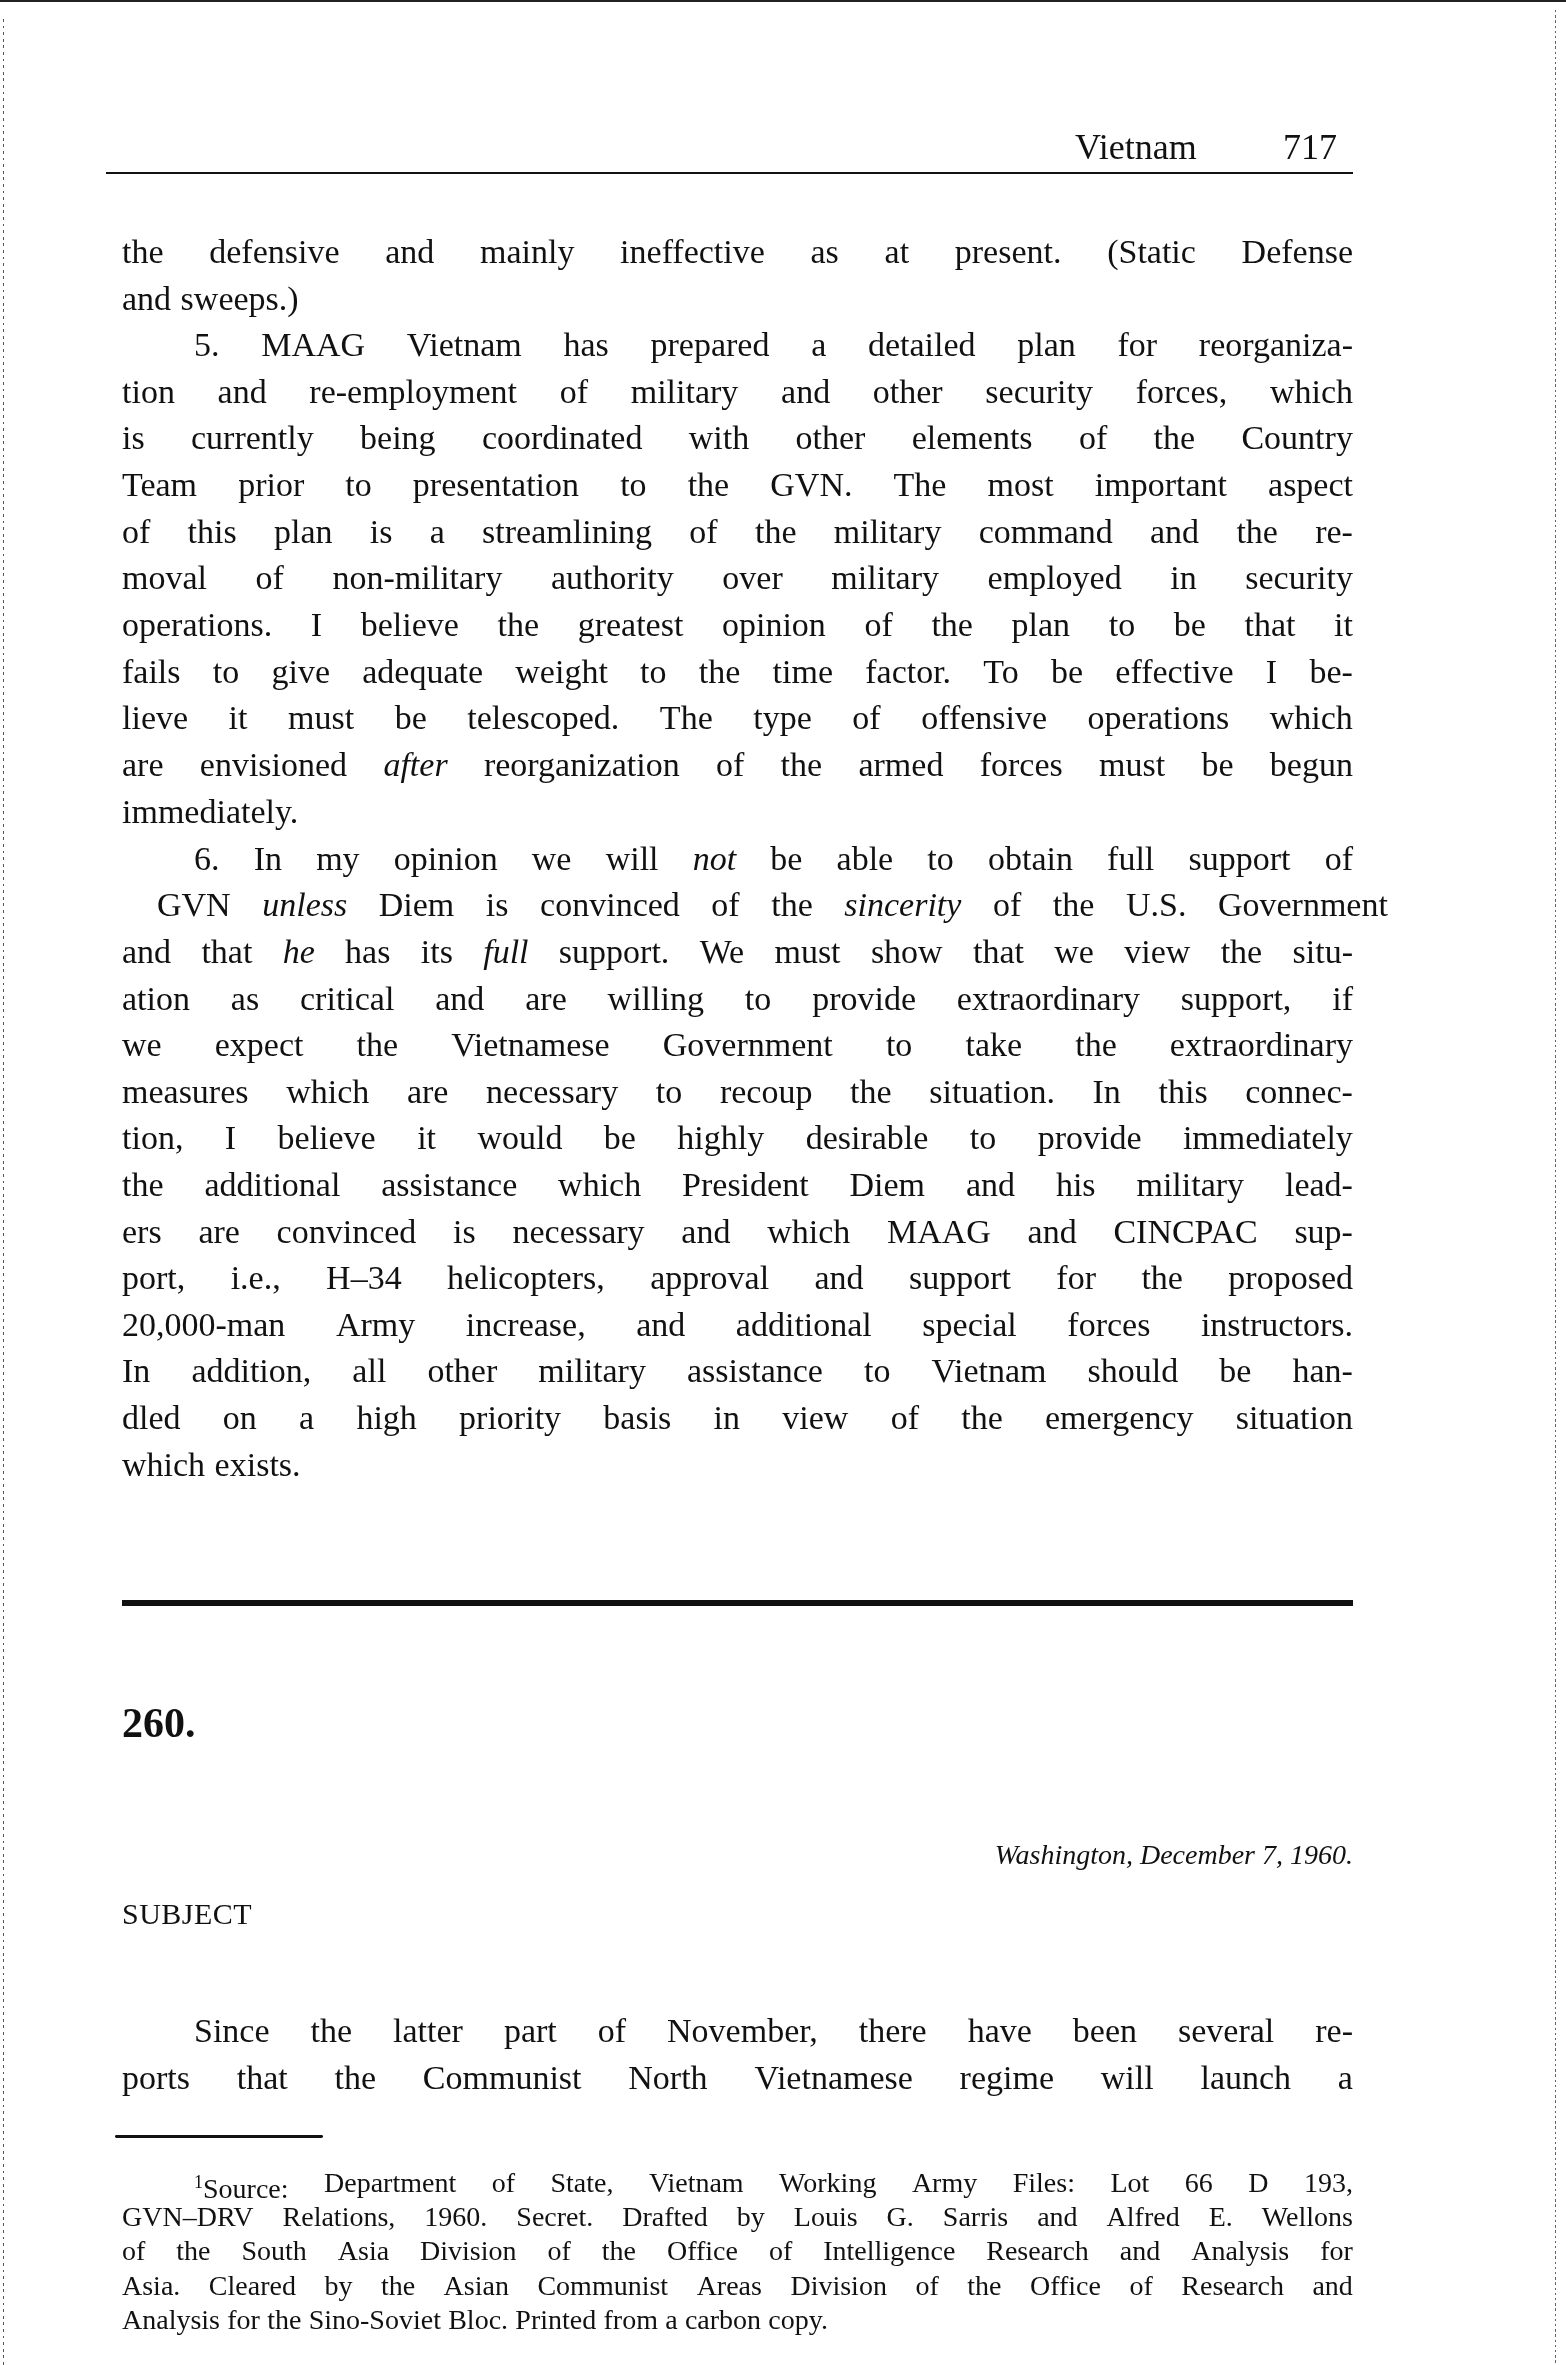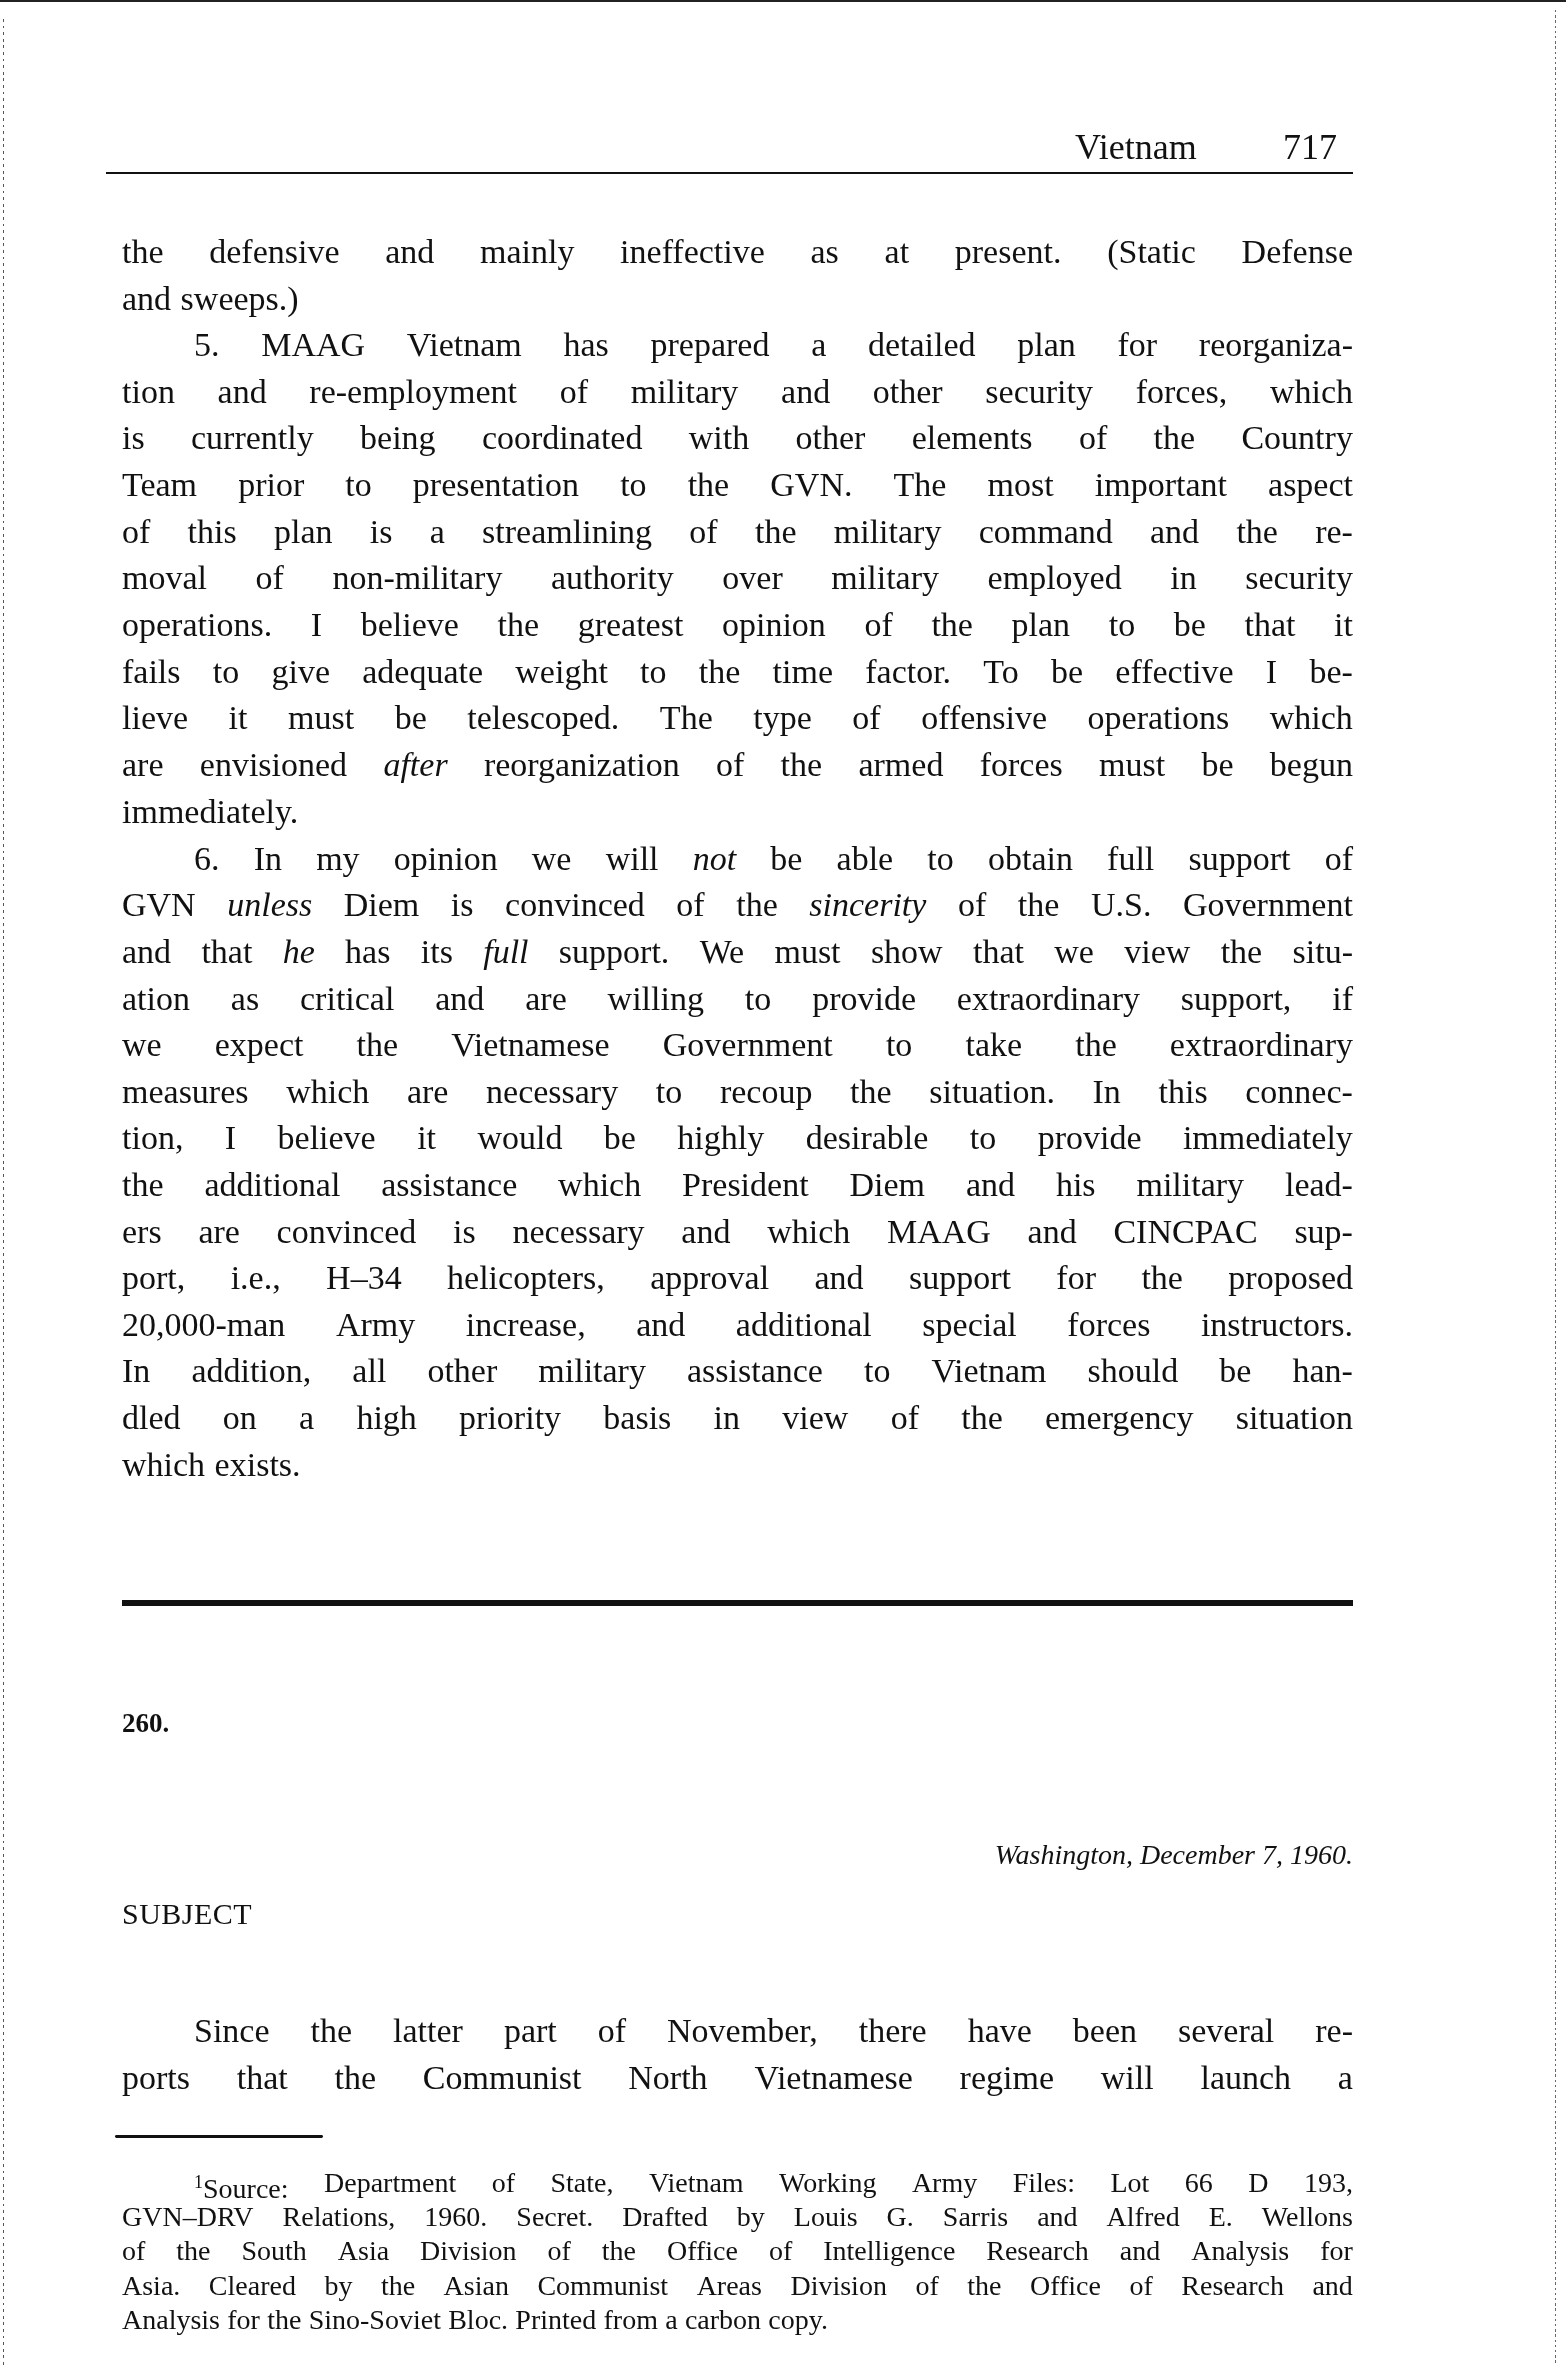--- a/index.html
+++ b/index.html
@@ -26,21 +26,21 @@
     text-align: justify; text-align-last: justify; white-space: nowrap;
     display: flex; justify-content: space-between;
   }
   .line.last { justify-content: flex-start; gap: 0.28em; }
   .line.indent { left: 194px; width: 1159px; }
   .line span.w { display: inline-block; }
   em { font-style: italic; }
 
   .section-rule { position: absolute; left: 122px; top: 1600px; width: 1231px; height: 5.7px; background: #111; }
 
-  .doc-num { position: absolute; left: 122px; top: 1700px; font-size: 27px; font-weight: bold; line-height: 47px; }
+  .doc-num { position: absolute; left: 122px; top: 1700px; font-size: 42px; font-weight: bold; line-height: 47px; }
   .doc-title { position: absolute; left: 260px; top: 1700px; width: 1041px; font-size: 38px; font-weight: bold; line-height: 48px; }
   .doc-title sup { font-size: 22px; vertical-align: 13.2px; font-weight: normal; }
 
   .dateline { position: absolute; left: 861px; top: 1831px; width: 492px; text-align: right;
     font-size: 28px; font-style: italic; line-height: 47px; }
   .subject-label { position: absolute; left: 122px; top: 1892px; font-size: 30px; line-height: 43px; letter-spacing: 0.5px; }
   .subject-text { position: absolute; left: 203px; top: 1954px; font-size: 29px; line-height: 43px; white-space: nowrap; }
 
   .fn-rule { position: absolute; left: 115px; top: 2135px; width: 208px; height: 2.8px; background: #111; border-radius: 1.4px; }
   .fn-line {
@@ -225,21 +225,21 @@
         <span class="w">will</span>
         <em class="w">not</em>
         <span class="w">be</span>
         <span class="w">able</span>
         <span class="w">to</span>
         <span class="w">obtain</span>
         <span class="w">full</span>
         <span class="w">support</span>
         <span class="w">of</span>
       </div>
-      <div class="line" style="top: 882px;">
+      <div class="line" style="top: 882px; margin-left: 35px;">
         <span class="w">GVN</span>
         <em class="w">unless</em>
         <span class="w">Diem</span>
         <span class="w">is</span>
         <span class="w">convinced</span>
         <span class="w">of</span>
         <span class="w">the</span>
         <em class="w">sincerity</em>
         <span class="w">of</span>
         <span class="w">the</span>

